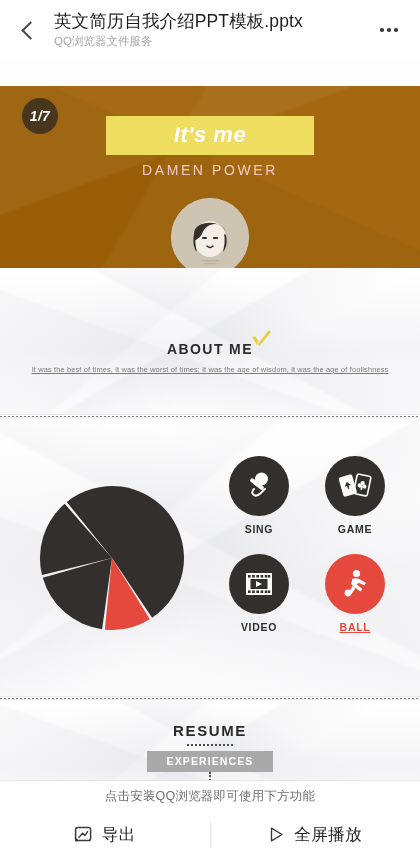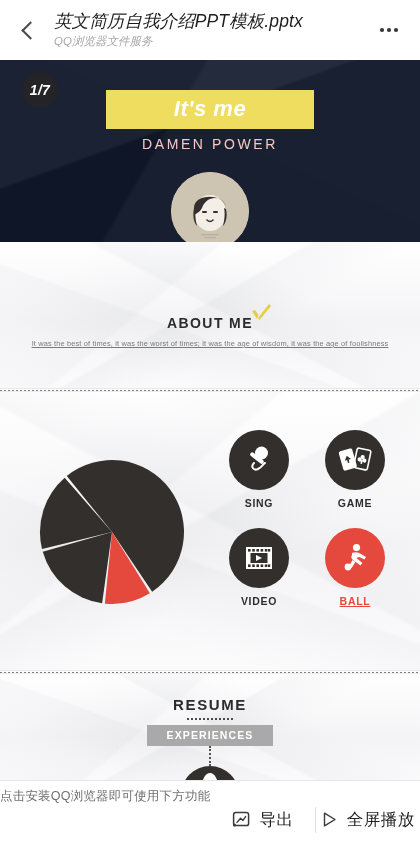--- a/index.html
+++ b/index.html
@@ -20,21 +20,21 @@
   }
   .back-btn {
     width: 40px; height: 44px; display: flex; align-items: center; justify-content: center;
     flex: none; cursor: pointer;
   }
   .chev {
     width: 13px; height: 13px;
     border-left: 2px solid #4a4a4a; border-bottom: 2px solid #4a4a4a;
     transform: rotate(45deg); margin-left: 4px;
   }
-  .title-wrap { flex: 1 1 auto; min-width: 0; padding-left: 6px; font-style: italic; }
+  .title-wrap { flex: 1 1 auto; min-width: 0; padding-left: 6px; }
   .doc-title {
     font-size: 17.5px; color: #1d1d1d; letter-spacing: .1px;
     white-space: nowrap; overflow: hidden; text-overflow: ellipsis;
     line-height: 1.25;
   }
   .doc-sub {
     font-size: 11.5px; color: #a8a8a8; margin-top: 2px;
     white-space: nowrap; overflow: hidden; text-overflow: ellipsis;
   }
   .more-btn {
@@ -65,21 +65,21 @@
   }
 
   .dot-sep {
     height: 4px; width: 100%;
     background-image: repeating-linear-gradient(90deg, #7d7d7d 0 2px, rgba(255,255,255,0) 2px 4px);
     background-position: 0 1px; background-size: 4px 2px; background-repeat: repeat-x;
     border-top: 1px solid #e8e8e8; border-bottom: 1px solid #ededed;
   }
 
   
-  .slide-hero { height: 182px; background: #0f172a; }
+  .slide-hero { height: 182px; background: #a16207; margin-top: 26px; }
   .hero-tex {
     position: absolute; inset: 0;
     background:
       linear-gradient(160deg, rgba(255,255,255,.05) 38%, rgba(0,0,0,0) 39%),
       linear-gradient(24deg, rgba(0,0,0,.045) 55%, rgba(0,0,0,0) 56%),
       linear-gradient(300deg, rgba(255,255,255,.04) 60%, rgba(0,0,0,0) 61%);
   }
   .page-badge {
     position: absolute; left: 22px; top: 12px;
     width: 36px; height: 36px; border-radius: 50%;
@@ -170,21 +170,21 @@
   }
   .exp-rocket::after {
     content: ""; position: absolute; left: 50%; transform: translateX(-50%);
     top: 8px; width: 5px; height: 5px; border-radius: 50%; background: #332f2d;
   }
 
   
   .bottom-bar {
     position: absolute; left: 0; right: 0; bottom: 0; height: 78px;
     background: #ffffff; border-top: 1px solid #e6e6e6;
-    display: flex; flex-direction: row;
+    display: flex; flex-direction: column;
   }
   .install-tip {
     text-align: center; font-size: 12.5px; color: #6f6f6f;
     padding: 7px 0 6px; letter-spacing: .2px;
   }
   .bar-actions { flex: 1; display: flex; align-items: center; }
   .bar-btn {
     flex: 1; display: flex; align-items: center; justify-content: center; gap: 9px;
     height: 100%; cursor: pointer; color: #1f1f1f;
   }

